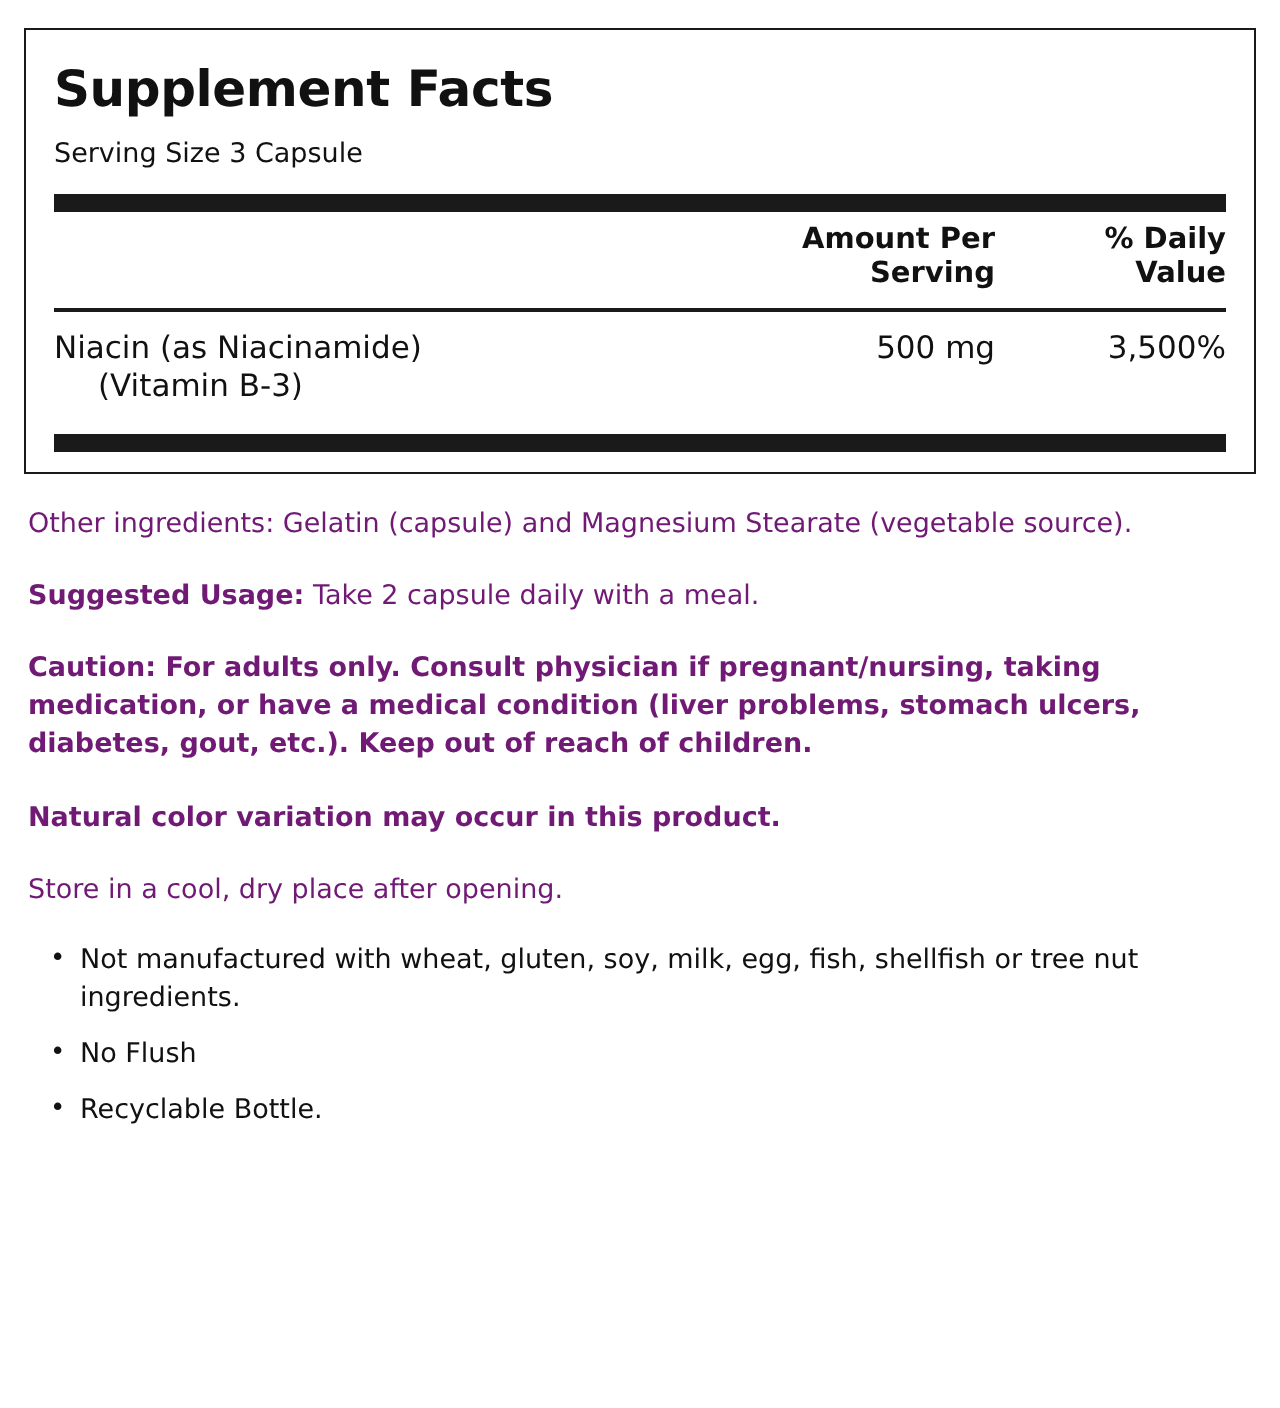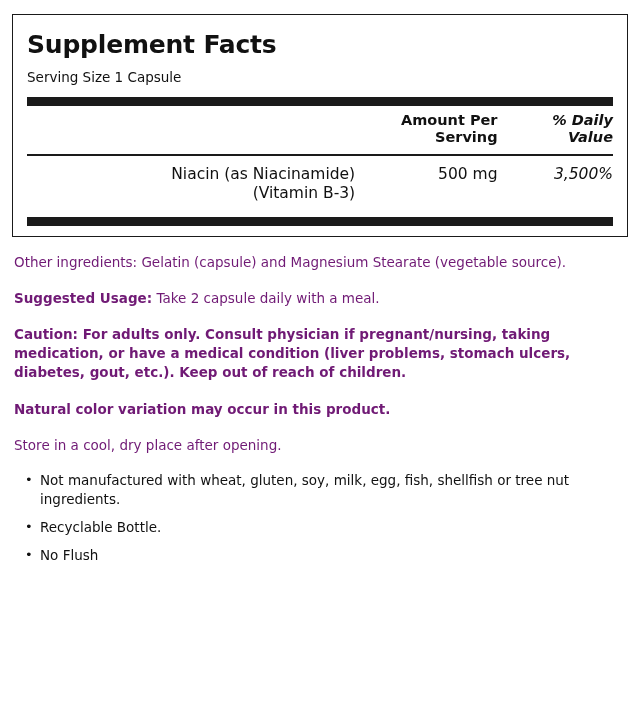--- a/index.html
+++ b/index.html
@@ -60,29 +60,29 @@
     font-size: 14.5px;
     font-weight: bold;
     text-align: right;
     vertical-align: bottom;
     padding: 0 0 3px 0;
     line-height: 1.22;
     color: #111;
   }
   .col-blank { width: 56%; }
   .col-amount { width: 26%; padding-right: 10px !important; }
-  .col-dv { width: 18%; font-style: italic; }
+  .col-dv { width: 18%; }
   .facts-table td {
     font-size: 15.5px;
     padding: 9px 0 9px 0;
     vertical-align: top;
     line-height: 1.25;
     color: #111;
   }
-  .cell-name { text-align: right; }
+  .cell-name { text-align: left; }
   .cell-name .sub { display: block; padding-left: 22px; }
   .cell-amt { text-align: right; padding-right: 10px !important; }
   .cell-dv { text-align: right; }
   .bottom-bar {
     height: 9px;
     background: #1a1a1a;
     margin-top: 4px;
   }
 
   
@@ -123,21 +123,21 @@
 </style>
 </head>
 <body>
 
 <div class="page">
 
   <div class="panel">
 
     <div class="panel-title">Supplement Facts</div>
 
-    <div class="serving-size">Serving Size 1 Capsule</div>
+    <div class="serving-size">Serving Size 3 Capsule</div>
 
     <div class="rule-thick"></div>
 
     <table class="facts-table">
       <thead>
         <tr>
           <th class="col-blank"></th>
           <th class="col-amount">
             <span>Amount Per</span><br>
             <span>Serving</span>
@@ -175,17 +175,17 @@
     <p class="para"><b>Suggested Usage:</b><span> Take 2 capsule daily with a meal.</span></p>
 
     <p class="para bold">Caution: For adults only. Consult physician if pregnant/nursing, taking medication, or have a medical condition (liver problems, stomach ulcers, diabetes, gout, etc.). Keep out of reach of children.</p>
 
     <p class="para bold">Natural color variation may occur in this product.</p>
 
     <p class="para">Store in a cool, dry place after opening.</p>
 
     <ul class="bullets">
       <li><span>Not manufactured with wheat, gluten, soy, milk, egg, fish, shellfish or tree nut ingredients.</span></li>
+      <li><span>No Flush</span></li>
       <li><span>Recyclable Bottle.</span></li>
-      <li><span>No Flush</span></li>
     </ul>
   </div>
 </div>
 
 </body></html>

